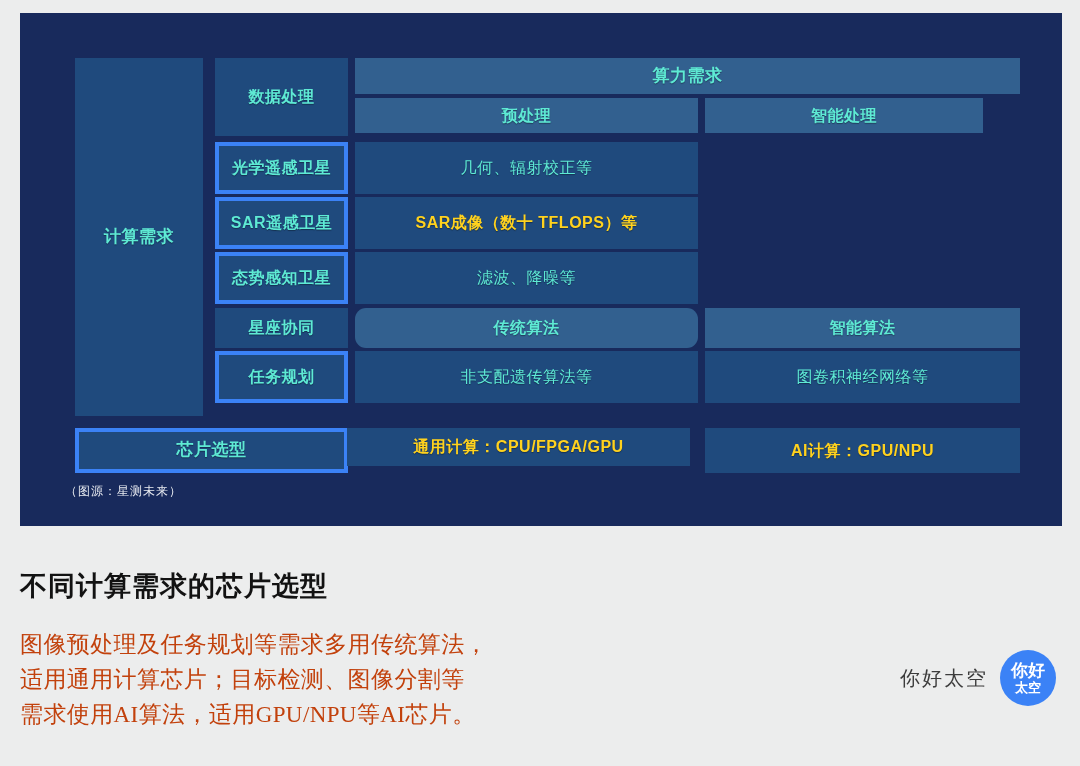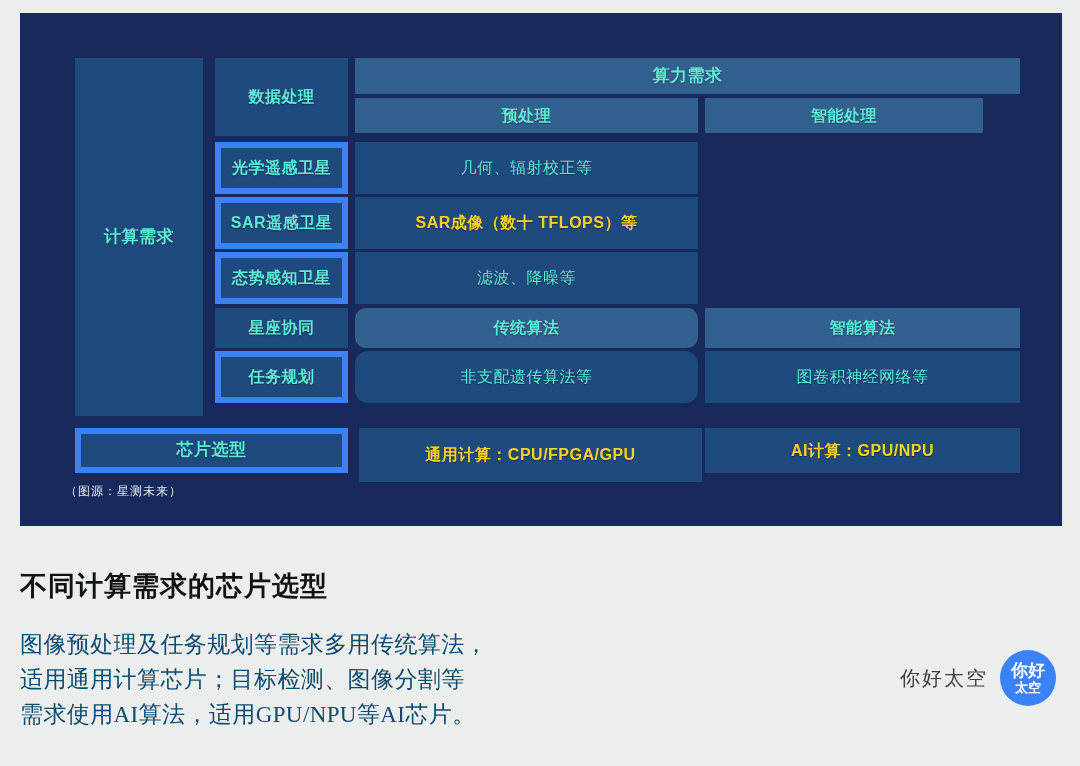--- a/index.html
+++ b/index.html
@@ -42,21 +42,21 @@
     align-items: center;
     justify-content: center;
     text-align: center;
     color: #5eead4;
     line-height: 1.45;
     letter-spacing: 0.5px;
     text-shadow: 0 1px 1px rgba(0,0,0,.35);
   }
   .c-dark   { background: #1f4a7d; }
   .c-light  { background: #32608f; }
-  .bordered { border: 6px solid #3b82f6; }
+  .bordered { border: 4px solid #3b82f6; }
 
   .bold   { font-weight: bold; }
   .yellow { color: #ffd21e; font-weight: bold; }
 
   .fs17 { font-size: 17px; }
   .fs16 { font-size: 16px; }
 
   
   #cell-compute-demand {
     left: 0px;  top: 0px;   width: 128px; height: 358px;
@@ -83,33 +83,33 @@
   #cell-filter-denoise    { left: 280px; top: 194px; width: 343px; height: 52px; }
 
   
   #cell-object-detection  { left: 630px; top: 84px;  width: 315px; height: 162px; flex-direction: column; }
 
   
   #cell-traditional-algo  { left: 280px; top: 250px; width: 343px; height: 40px; border-radius: 11px; }
   #cell-intelligent-algo  { left: 630px; top: 250px; width: 315px; height: 40px; }
 
   
-  #cell-nsga              { left: 280px; top: 293px; width: 343px; height: 52px; border-radius: 13px; }
+  #cell-nsga              { left: 280px; top: 293px; width: 343px; height: 52px; }
   #cell-gcn               { left: 630px; top: 293px; width: 315px; height: 52px; }
 
   
   .chiprow {
     position: absolute;
     left: 55px;
     top: 415px;
     width: 945px;
     height: 45px;
   }
   #cell-chip-selection    { left: 0px;   top: 0px; width: 273px; height: 45px; }
-  #cell-general-computing { left: 284px; top: 0px; width: 343px; height: 54px; }
+  #cell-general-computing { left: 272px; top: 0px; width: 343px; height: 38px; }
   #cell-ai-computing      { left: 630px; top: 0px; width: 315px; height: 45px; }
 
   .source-note {
     position: absolute;
     left: 45px;
     bottom: 26px;
     color: #e7eaf0;
     font-size: 12px;
     letter-spacing: 1px;
     font-family: "Liberation Serif", "DejaVu Serif", serif;
@@ -126,21 +126,21 @@
     font-family: "Liberation Serif", "DejaVu Serif", serif;
     font-weight: bold;
     font-size: 27px;
     color: #121212;
     letter-spacing: 1px;
     margin: 0 0 24px 0;
   }
   .caption-body {
     font-family: "Liberation Serif", "DejaVu Serif", serif;
     font-size: 23px;
-    color: #0c4a6e;
+    color: #c2410c;
     line-height: 1.52;
     letter-spacing: 0.4px;
   }
   .caption-body div { white-space: nowrap; }
 
   
   .brand {
     position: absolute;
     right: 24px;
     top: 650px;

